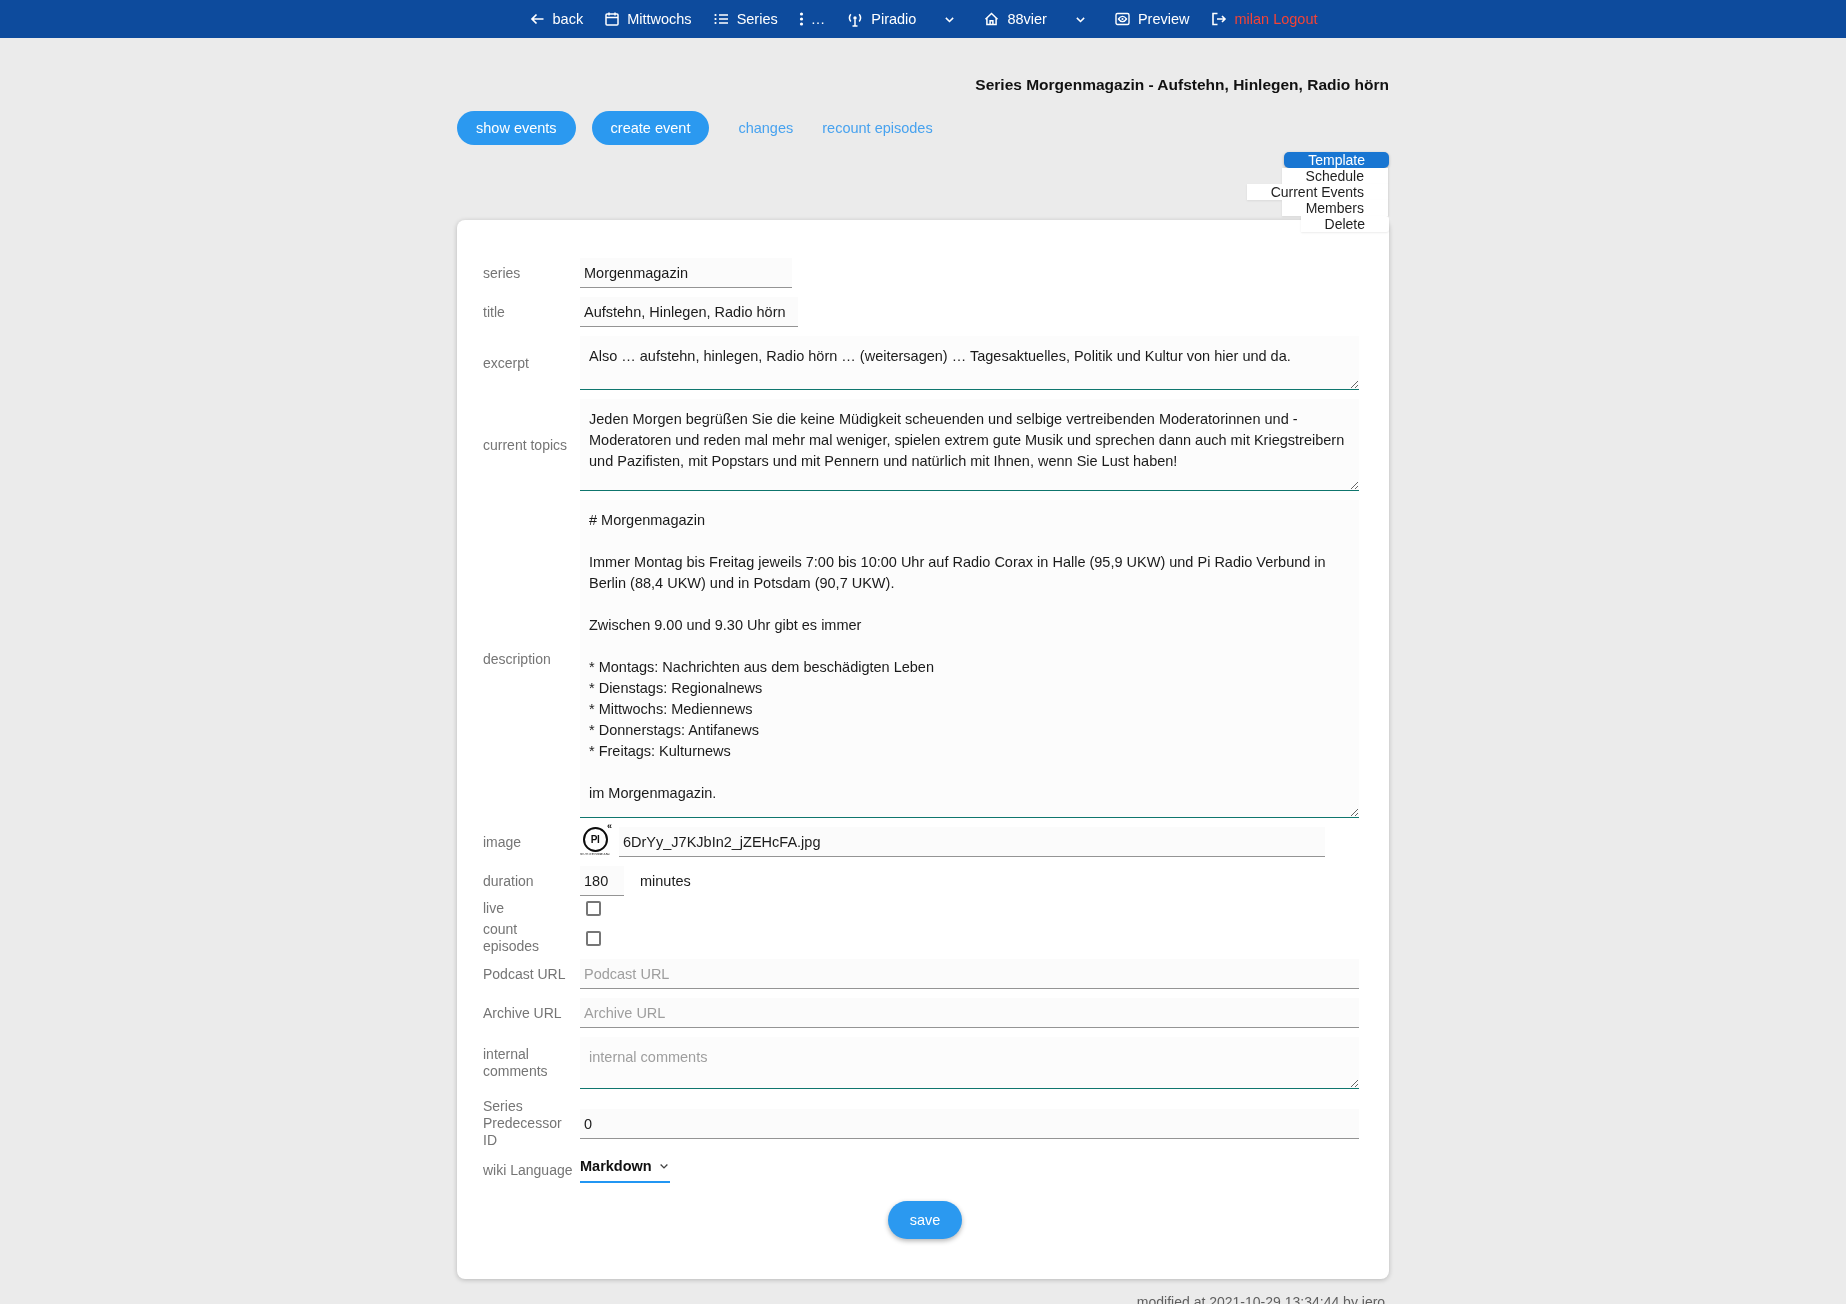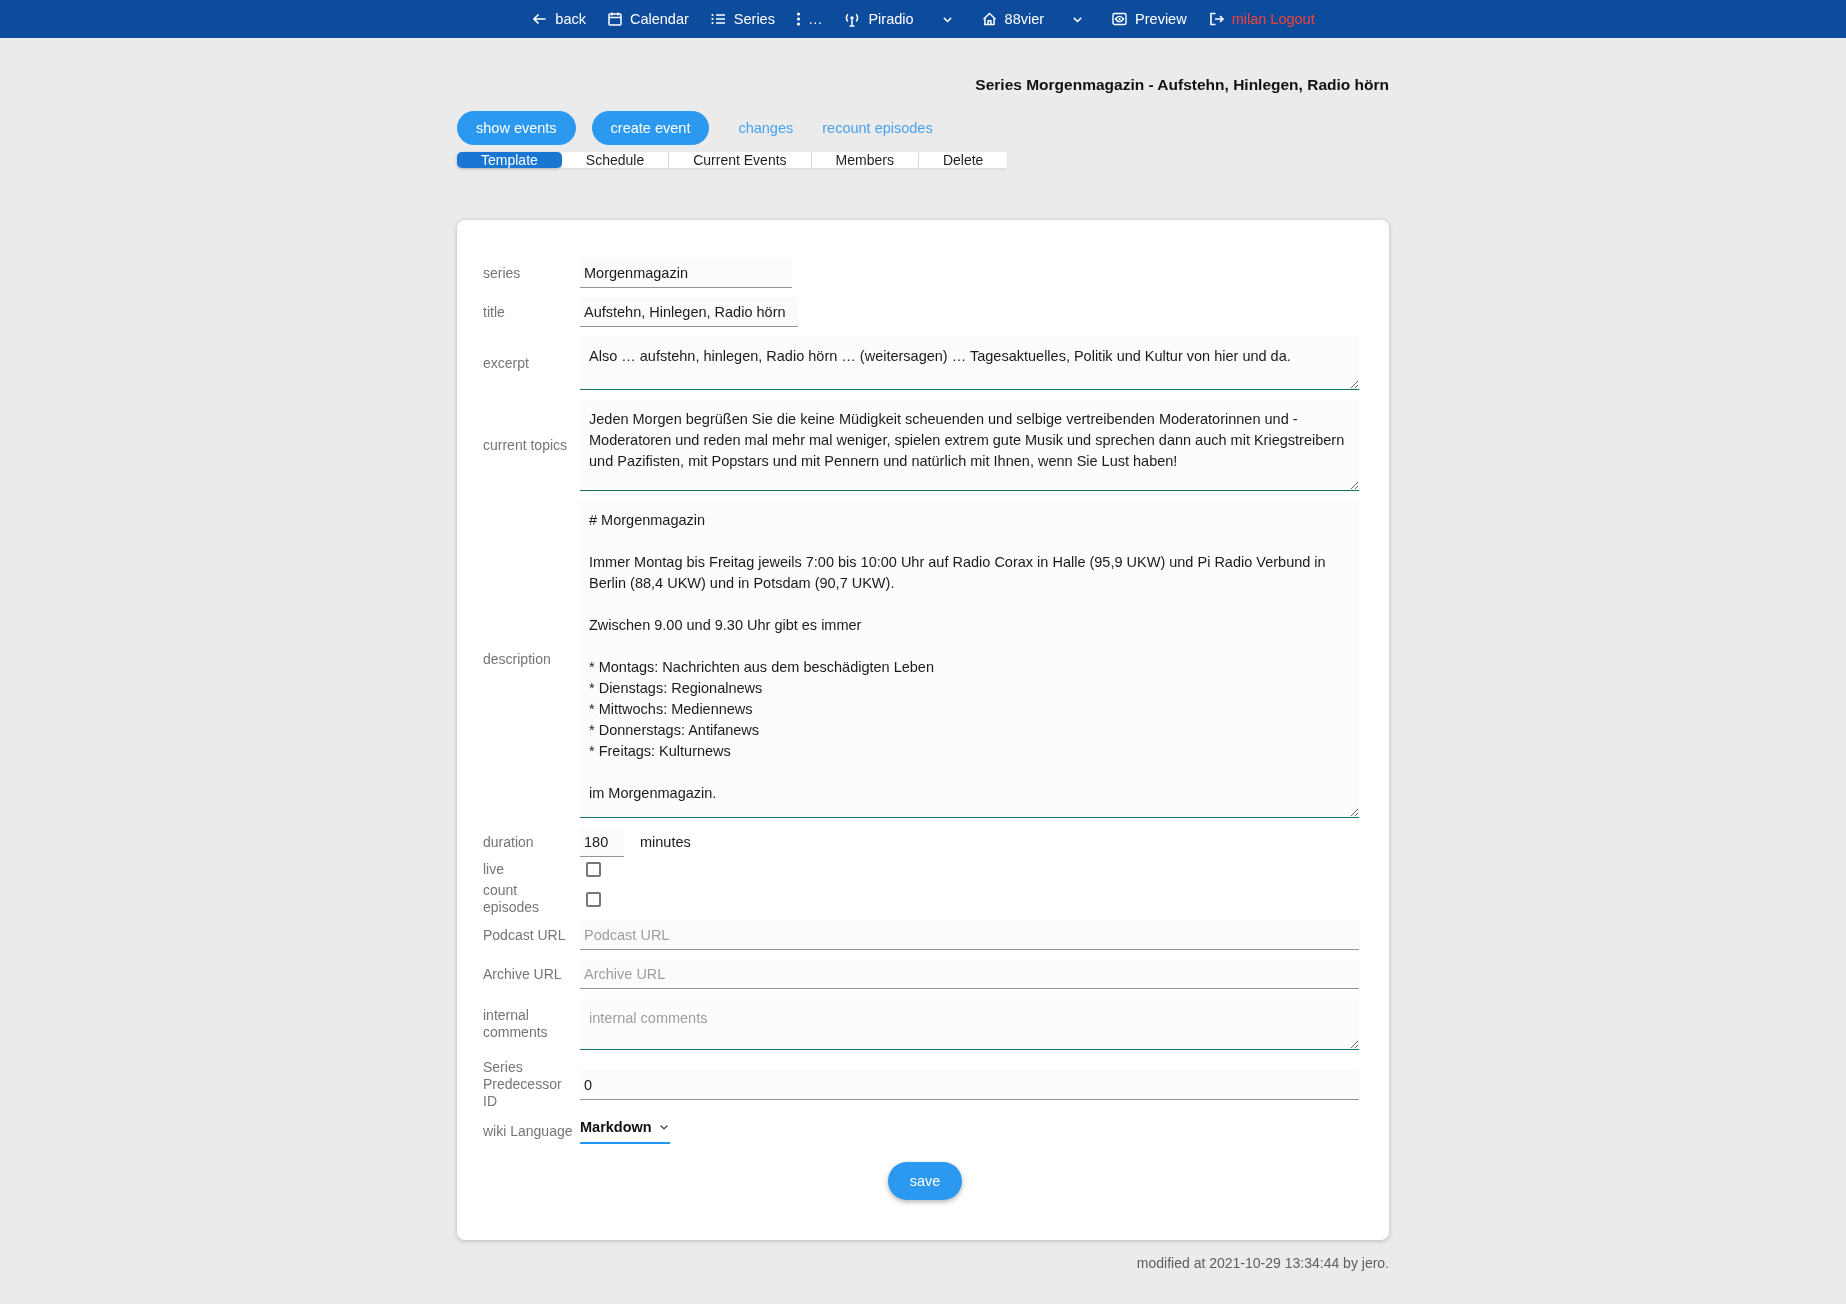--- a/index.html
+++ b/index.html
@@ -16,21 +16,21 @@
 
   
   .container { width:932px; margin:0 auto; }
   .page-title { margin-top:38px; text-align:right; font-size:15.5px; font-weight:600; color:#111; }
 
   .actions { margin-top:17px; display:flex; align-items:center; }
   .pill { background:#2b99f0; color:#fff; border:none; border-radius:18px;
     padding:9px 19px; font-size:14.5px; font-family:inherit; cursor:pointer; margin-right:16px; }
   .action-link { color:#47a2ef; font-size:14.5px; text-decoration:none; margin-left:13px; margin-right:16px; cursor:pointer; }
 
-  .tabs { margin-top:7px; display:flex; align-items:flex-start; height:54px; }
+  .tabs { margin-top:7px; display:flex; align-items:flex-end; height:54px;flex-direction:column; }
   .tab { background:#fff; display:flex; align-items:center; padding:0 24px;
     font-size:14px; color:#1f1f1f; cursor:pointer; border-right:1px solid #dcdcdc;
     box-shadow:0 1px 2px rgba(0,0,0,0.08); }
   .tab:last-child { border-right:none; border-radius:0 3px 3px 0; }
   .tab.active { background:#1976d2; color:#fff; border-radius:5px; border-right:none;
     box-shadow:0 1px 3px rgba(0,0,0,0.25); }
 
   
   .card { margin-top:14px; background:#fff; border-radius:8px;
     box-shadow:0 1px 5px rgba(0,0,0,0.22); padding:38px 30px 40px 26px; }
@@ -96,21 +96,21 @@
     <span>back</span>
   </div>
 
   <div class="nav-item">
     <span>
       <svg width="16" height="16" viewBox="0 0 16 16" fill="none" stroke="currentColor" stroke-width="1.5">
           <rect x="2" y="3" width="12" height="11" rx="1"></rect>
           <path d="M2 6.5h12M5 1.5v3M11 1.5v3"></path>
         </svg>
     </span>
-    <span>Calendar</span>
+    <span>Mittwochs</span>
   </div>
 
   <div class="nav-item">
     <span>
       <svg width="17" height="16" viewBox="0 0 16 16" fill="none" stroke="currentColor" stroke-width="1.7">
           <path d="M5.5 4h9M5.5 8h9M5.5 12h9"></path>
           <path d="M2 4h.01M2 8h.01M2 12h.01" stroke-width="2.2" stroke-linecap="round"></path>
         </svg>
     </span>
     <span>Series</span>
@@ -243,20 +243,30 @@
 * Montags: Nachrichten aus dem beschädigten Leben
 * Dienstags: Regionalnews
 * Mittwochs: Mediennews
 * Donnerstags: Antifanews
 * Freitags: Kulturnews
 
 im Morgenmagazin.</textarea>
       </div>
     </div>
 
+    <div class="frow img-row">
+      <div class="flabel">image</div>
+      <div class="ffield">
+        <div class="img-logo">
+          <div class="ring">PI</div>
+          <div class="sub">MORGENMAGAZIN</div>
+        </div>
+        <input type="text" class="w-image" value="6DrYy_J7KJbIn2_jZEHcFA.jpg" style="">
+      </div>
+    </div>
 
     <div class="frow row-tight">
       <div class="flabel">duration</div>
       <div class="ffield">
         <input type="text" class="w-duration" value="180" style="">
         <span class="suffix">minutes</span>
       </div>
     </div>
 
     <div class="frow row-tight">

